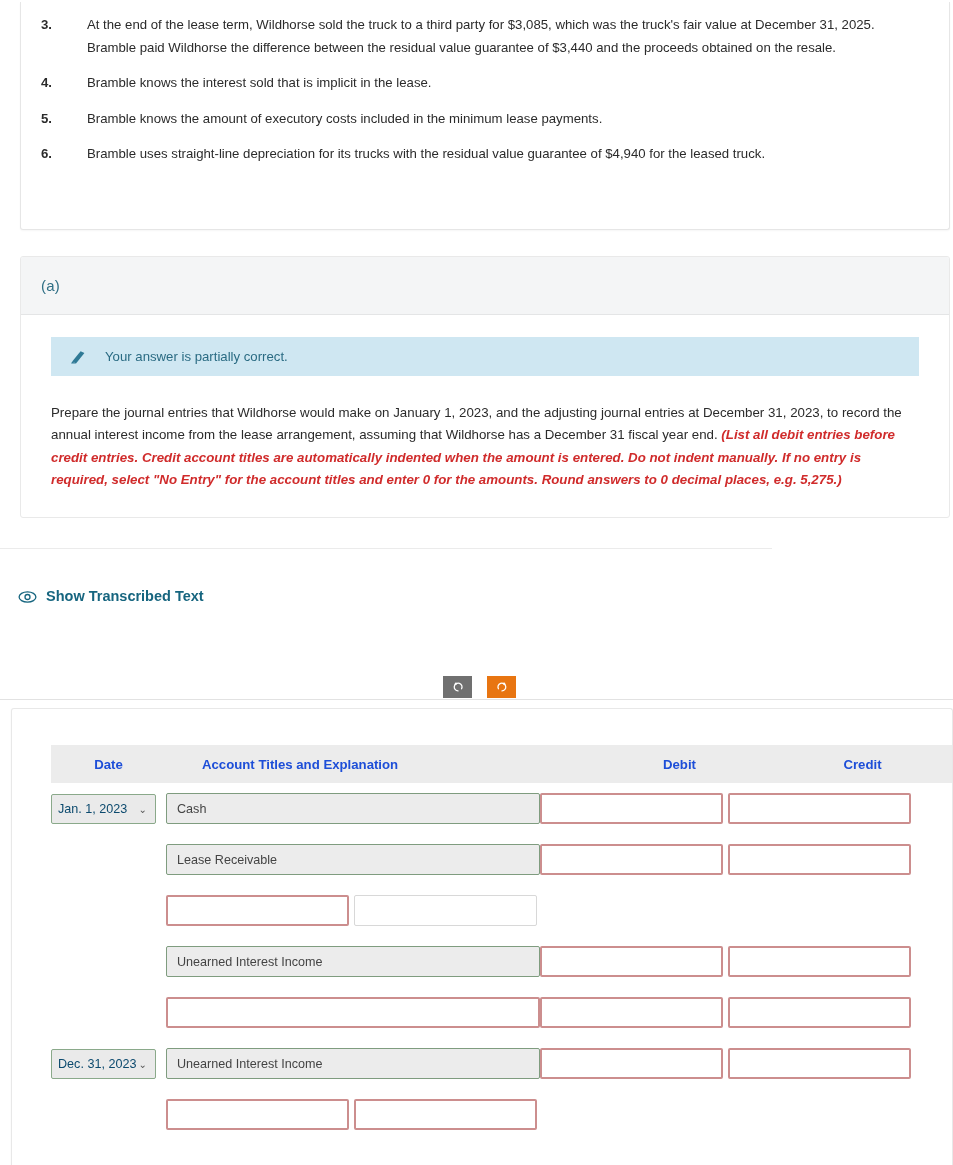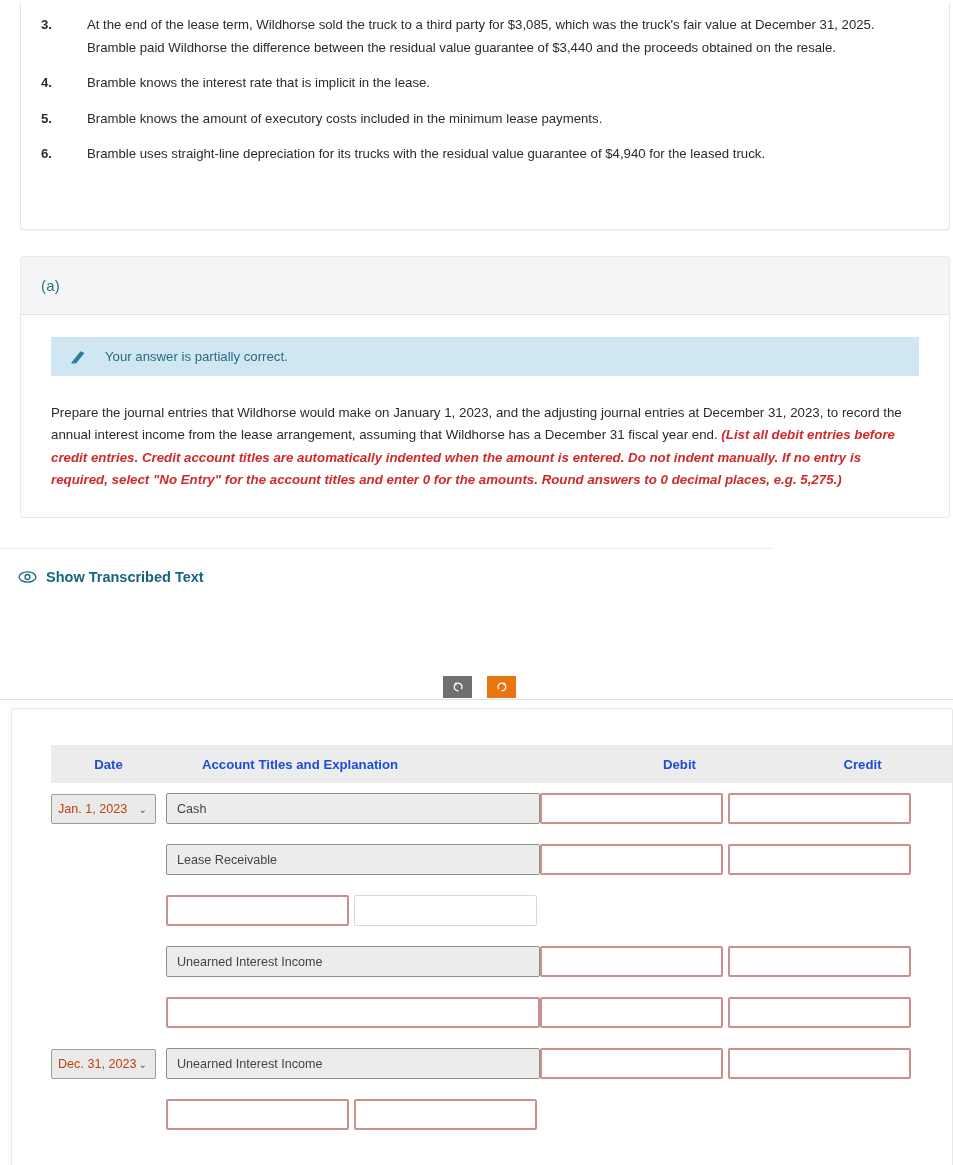--- a/index.html
+++ b/index.html
@@ -98,21 +98,21 @@
     font-weight: 700;
   }
 
   
   .transcribe-bar {
     position: absolute;
     left: 0; top: 548px;
     width: 772px; height: 56px;
     border-top: 1px solid #ebebeb;
     display: flex;
-    align-items: center;
+    align-items: flex-end;
     padding-left: 18px;
   }
   .eye-icon { margin-right: 9px; display: flex; align-items: center; }
   .transcribe-label {
     color: #16657f;
     font-weight: 700;
     font-size: 14.5px;
   }
 
   
@@ -181,21 +181,21 @@
   }
   .cell-date { width: 115px; flex: 0 0 115px; display:flex; align-items:center;}
   .cell-acct { width: 374px; flex: 0 0 374px; display:flex; align-items:center; }
   .cell-amt  { width: 188px; flex: 0 0 188px; display:flex; align-items:center; }
 
   select.date-select {
     width: 105px;
     height: 30px;
     font-family: "Liberation Sans", sans-serif;
     font-size: 12.6px;
-    color: #c2410c;
+    color: #0c4a6e;
     background: #eaeaea;
     border: 1px solid #8aa98a;
     border-radius: 2px;
     padding: 0 4px 0 6px;
     appearance: none;
     -webkit-appearance: none;
   }
   .date-cell-inner { position: relative; }
   .date-cell-inner .caret {
     position: absolute;
@@ -239,21 +239,21 @@
 </head>
 <body>
 
 <div class="facts-panel">
   <div class="fact-row fact-r1">
     <div class="fact-num">3.</div>
     <div class="fact-text">At the end of the lease term, Wildhorse sold the truck to a third party for $3,085, which was the truck's fair value at December 31, 2025. Bramble paid Wildhorse the difference between the residual value guarantee of $3,440 and the proceeds obtained on the resale.</div>
   </div>
   <div class="fact-row fact-r2">
     <div class="fact-num">4.</div>
-    <div class="fact-text">Bramble knows the interest rate that is implicit in the lease.</div>
+    <div class="fact-text">Bramble knows the interest sold that is implicit in the lease.</div>
   </div>
   <div class="fact-row fact-r3">
     <div class="fact-num">5.</div>
     <div class="fact-text">Bramble knows the amount of executory costs included in the minimum lease payments.</div>
   </div>
   <div class="fact-row fact-r4">
     <div class="fact-num">6.</div>
     <div class="fact-text">Bramble uses straight-line depreciation for its trucks with the residual value guarantee of $4,940 for the leased truck.</div>
   </div>
 </div>

